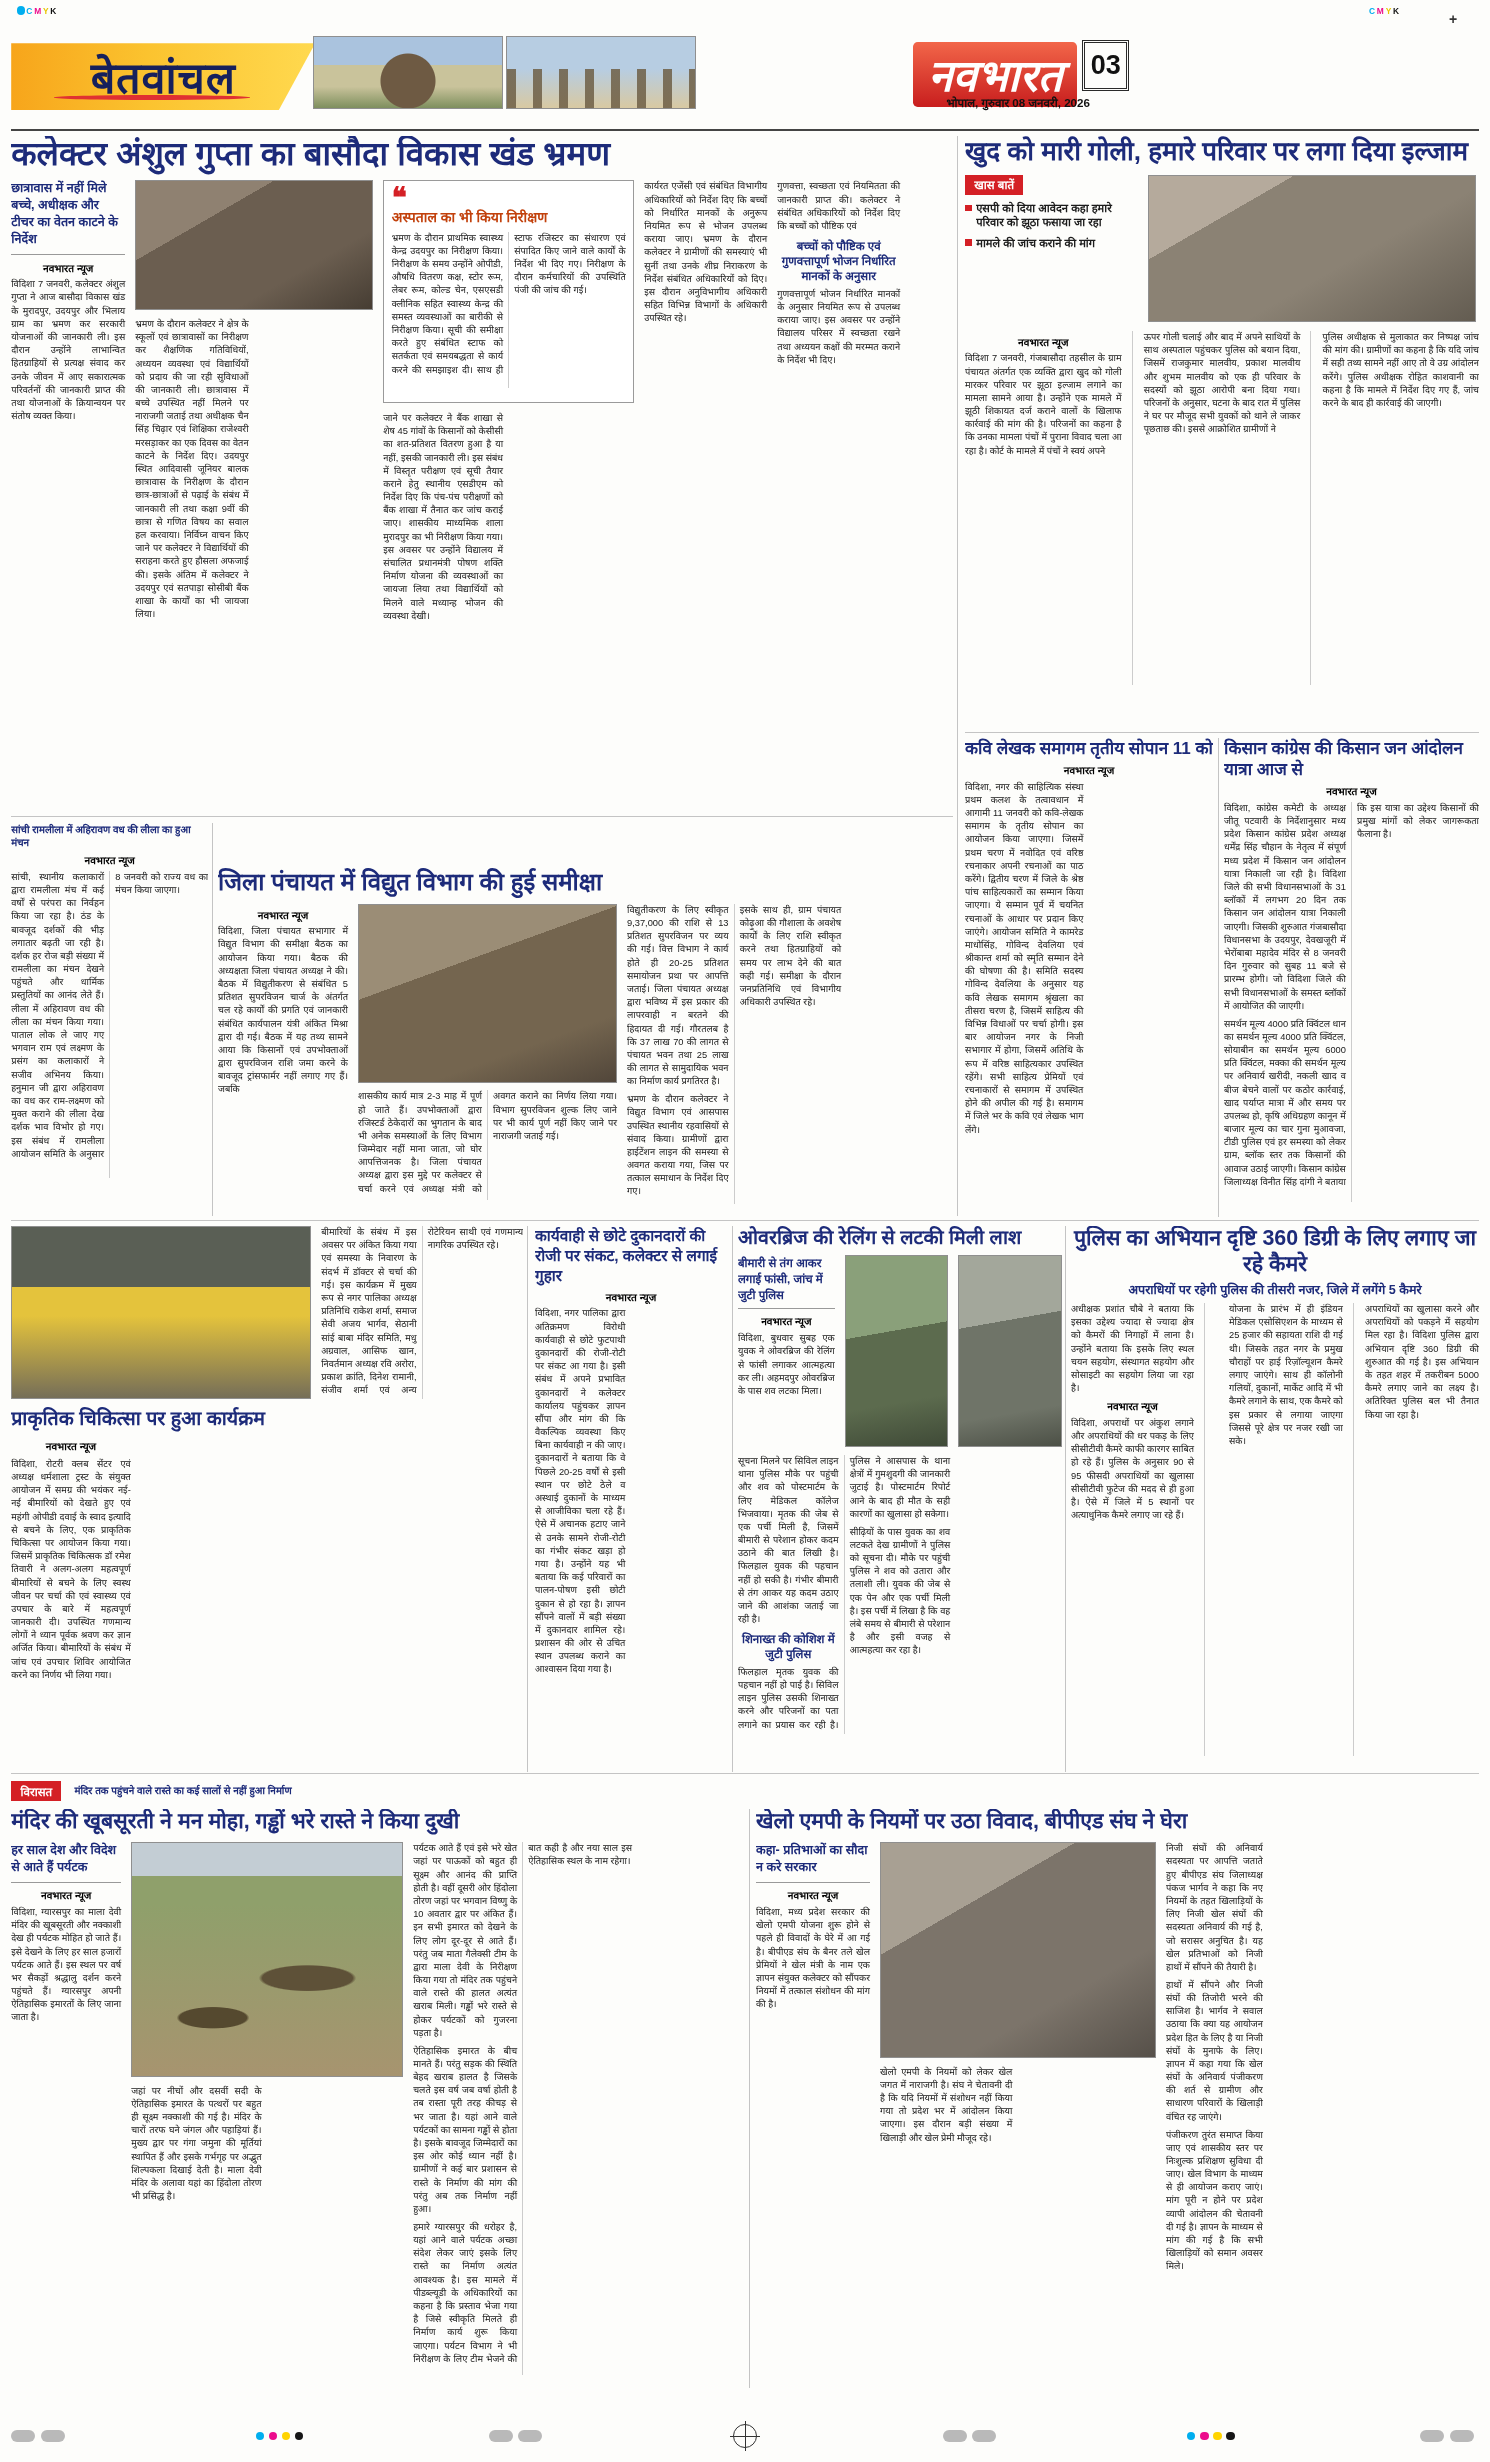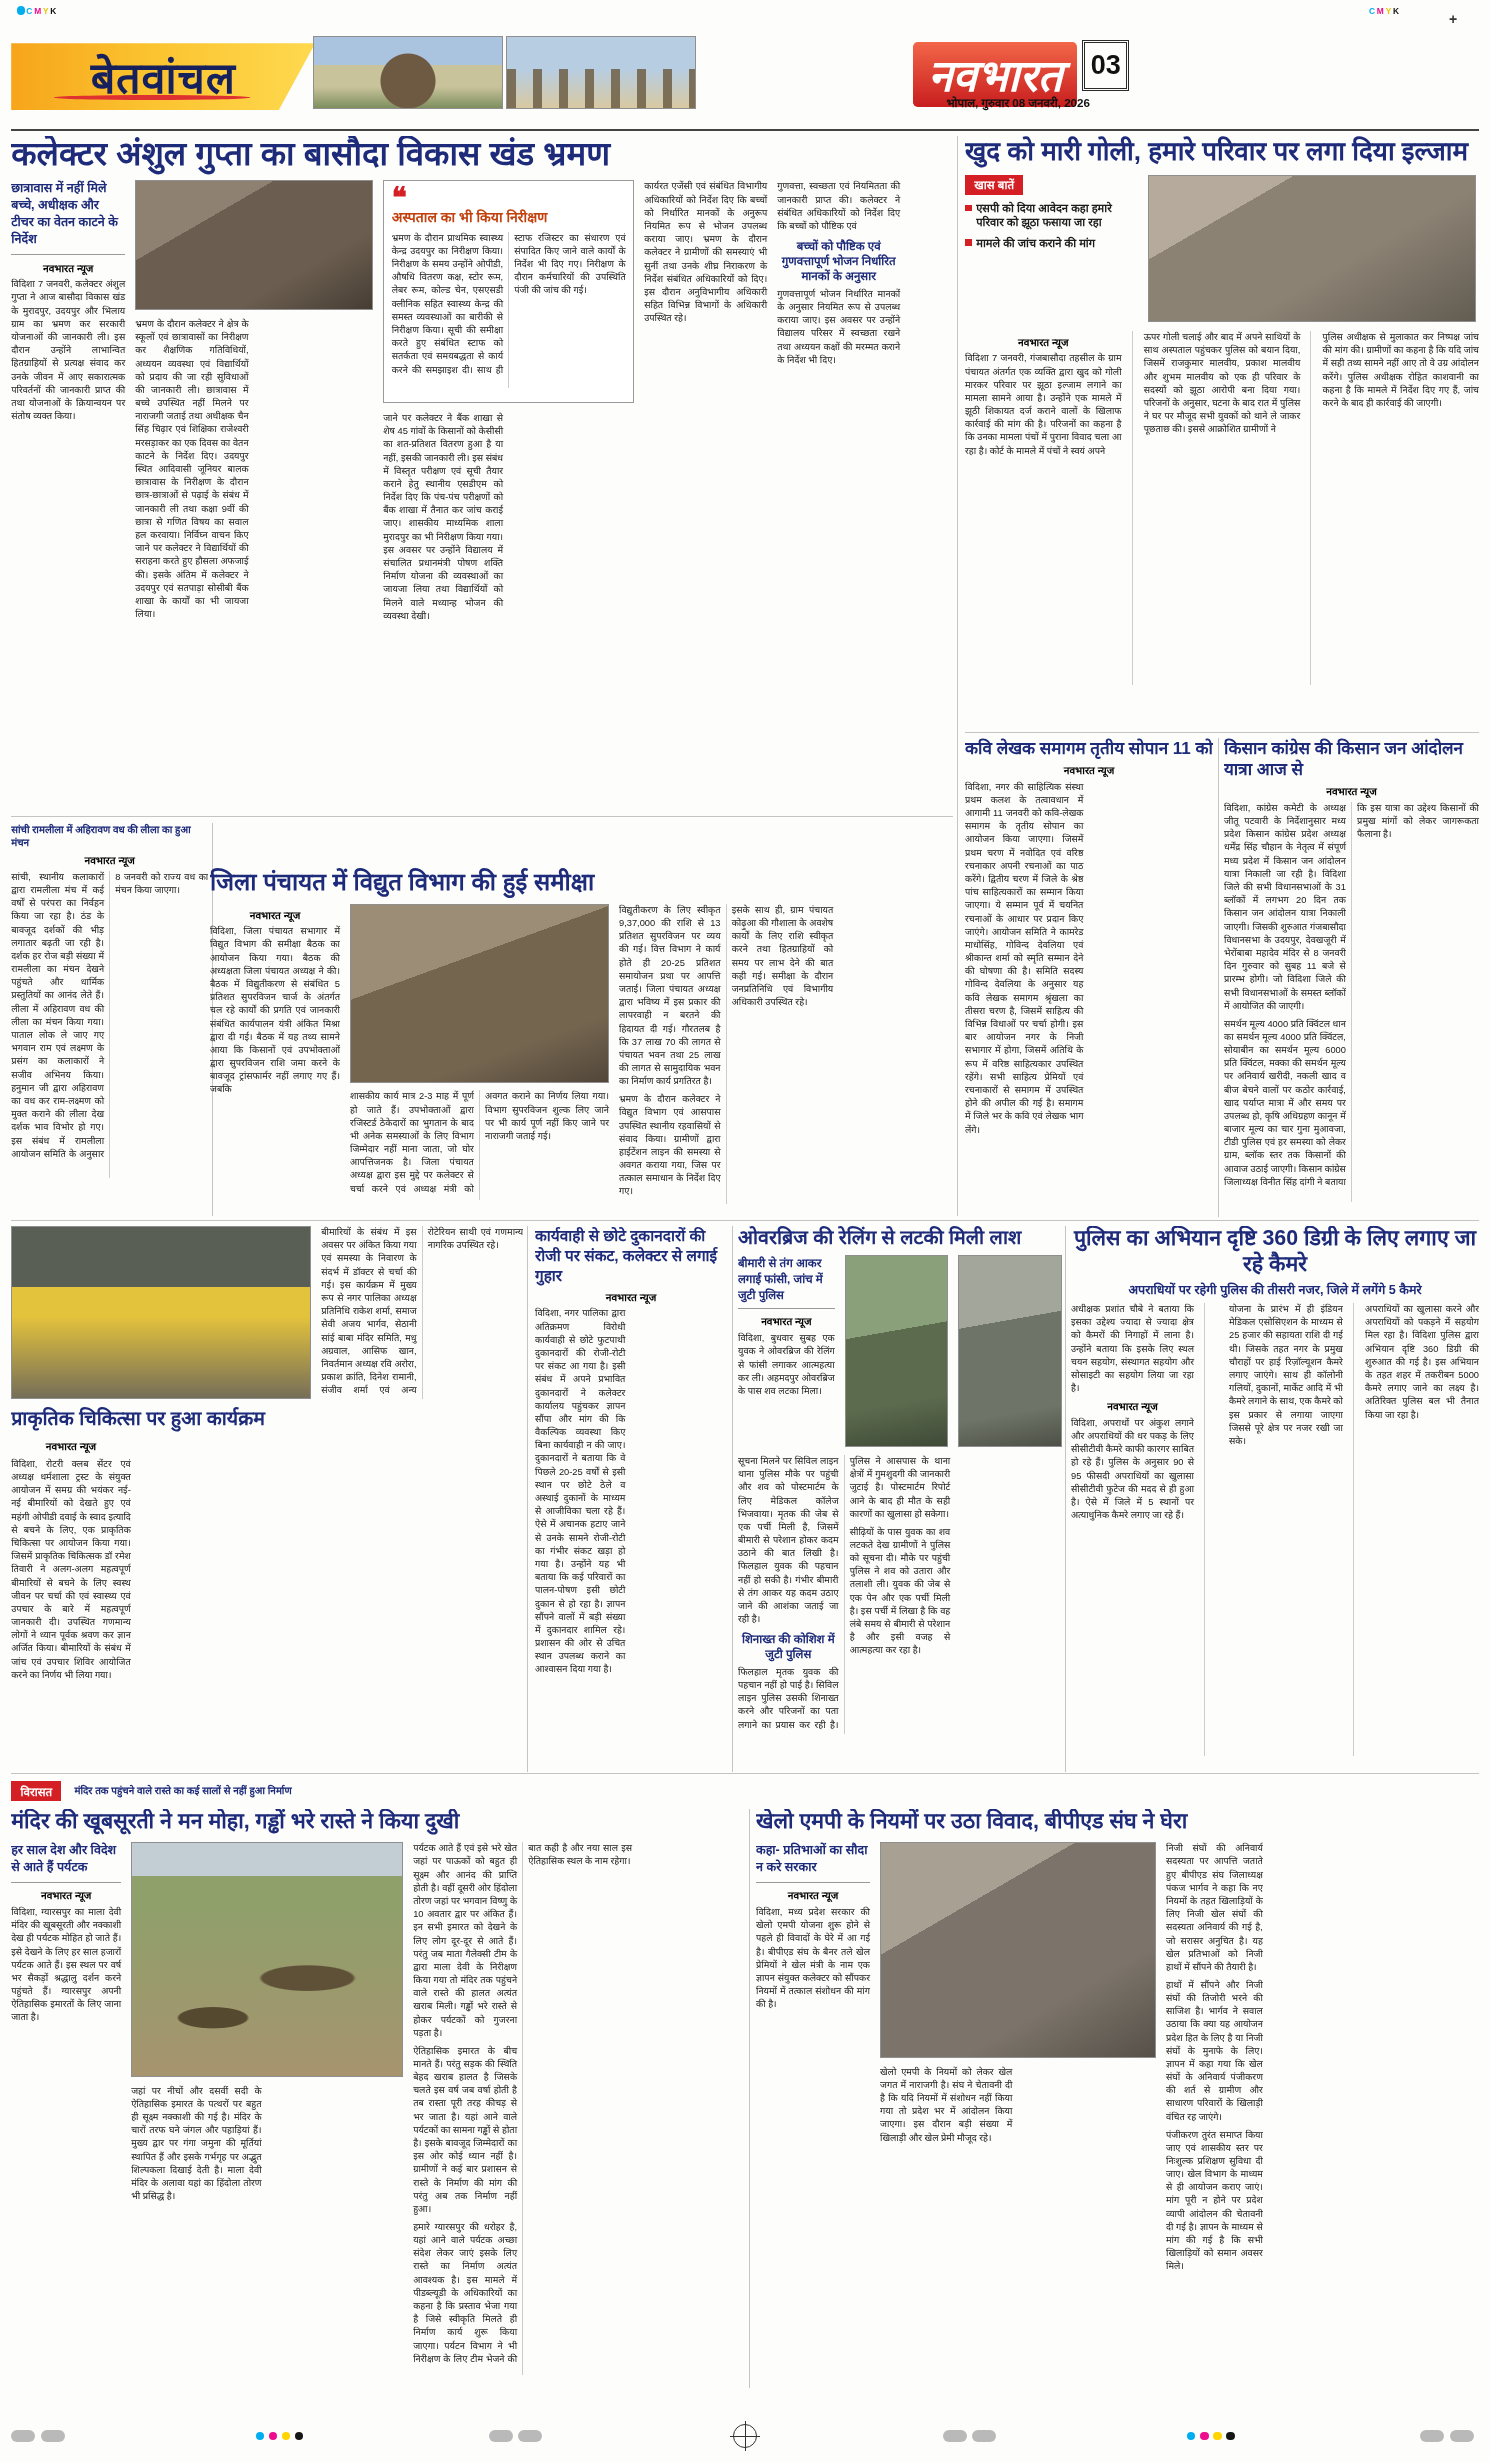--- a/index.html
+++ b/index.html
@@ -190,21 +190,21 @@
       <div style="margin-top:4.7px;">समर्थन मूल्य 4000 प्रति क्विंटल धान का समर्थन मूल्य 4000 प्रति क्विंटल, सोयाबीन का समर्थन मूल्य 6000 प्रति क्विंटल, मक्का की समर्थन मूल्य पर अनिवार्य खरीदी, नकली खाद व बीज बेचने वालों पर कठोर कार्रवाई, खाद पर्याप्त मात्रा में और समय पर उपलब्ध हो, कृषि अधिग्रहण कानून में बाजार मूल्य का चार गुना मुआवजा, टीडी पुलिस एवं हर समस्या को लेकर ग्राम, ब्लॉक स्तर तक किसानों की आवाज उठाई जाएगी। किसान कांग्रेस जिलाध्यक्ष विनीत सिंह दांगी ने बताया कि इस यात्रा का उद्देश्य किसानों की प्रमुख मांगों को लेकर जागरूकता फैलाना है।</div>
     </div>
   </section>
 
   <section class="art" style="left:11.2px;top:823px;width:197px;height:393px;">
     <div class="hl h15">सांची रामलीला में अहिरावण वध की लीला का हुआ मंचन</div>
     <div class="byline">नवभारत न्यूज</div>
     <div class="body-txt cols-2" style="height:307px;">सांची, स्थानीय कलाकारों द्वारा रामलीला मंच में कई वर्षों से परंपरा का निर्वहन किया जा रहा है। ठंड के बावजूद दर्शकों की भीड़ लगातार बढ़ती जा रही है। दर्शक हर रोज बड़ी संख्या में रामलीला का मंचन देखने पहुंचते और धार्मिक प्रस्तुतियों का आनंद लेते हैं। लीला में अहिरावण वध की लीला का मंचन किया गया। पाताल लोक ले जाए गए भगवान राम एवं लक्ष्मण के प्रसंग का कलाकारों ने सजीव अभिनय किया। हनुमान जी द्वारा अहिरावण का वध कर राम-लक्ष्मण को मुक्त कराने की लीला देख दर्शक भाव विभोर हो गए। इस संबंध में रामलीला आयोजन समिति के अनुसार 8 जनवरी को राज्य वध का मंचन किया जाएगा।</div>
   </section>
 
-  <section class="art" style="left:210px;top:868px;width:736px;height:348px;">
+  <section class="art" style="left:218px;top:868px;width:736px;height:348px;">
     <div class="hl h27">जिला पंचायत में विद्युत विभाग की हुई समीक्षा</div>
     <div class="flexrow" style="margin-top:7.5px;height:300px;">
       <div style="width:130px;">
         <div class="byline">नवभारत न्यूज</div>
         <div class="body-txt">विदिशा, जिला पंचायत सभागार में विद्युत विभाग की समीक्षा बैठक का आयोजन किया गया। बैठक की अध्यक्षता जिला पंचायत अध्यक्ष ने की। बैठक में विद्युतीकरण से संबंधित 5 प्रतिशत सुपरविजन चार्ज के अंतर्गत चल रहे कार्यों की प्रगति एवं जानकारी संबंधित कार्यपालन यंत्री अंकित मिश्रा द्वारा दी गई। बैठक में यह तथ्य सामने आया कि किसानों एवं उपभोक्ताओं द्वारा सुपरविजन राशि जमा करने के बावजूद ट्रांसफार्मर नहीं लगाए गए हैं। जबकि</div>
       </div>
       <div style="width:259px;">
         <div class="photo ph-meeting" style="width:100%;height:179px;"></div>
         <div class="body-txt cols-2" style="height:110px;margin-top:7.5px;">शासकीय कार्य मात्र 2-3 माह में पूर्ण हो जाते हैं। उपभोक्ताओं द्वारा रजिस्टर्ड ठेकेदारों का भुगतान के बाद भी अनेक समस्याओं के लिए विभाग जिम्मेदार नहीं माना जाता, जो घोर आपत्तिजनक है। जिला पंचायत अध्यक्ष द्वारा इस मुद्दे पर कलेक्टर से चर्चा करने एवं अध्यक्ष मंत्री को अवगत कराने का निर्णय लिया गया। विभाग सुपरविजन शुल्क लिए जाने पर भी कार्य पूर्ण नहीं किए जाने पर नाराजगी जताई गई।</div>
       </div>

